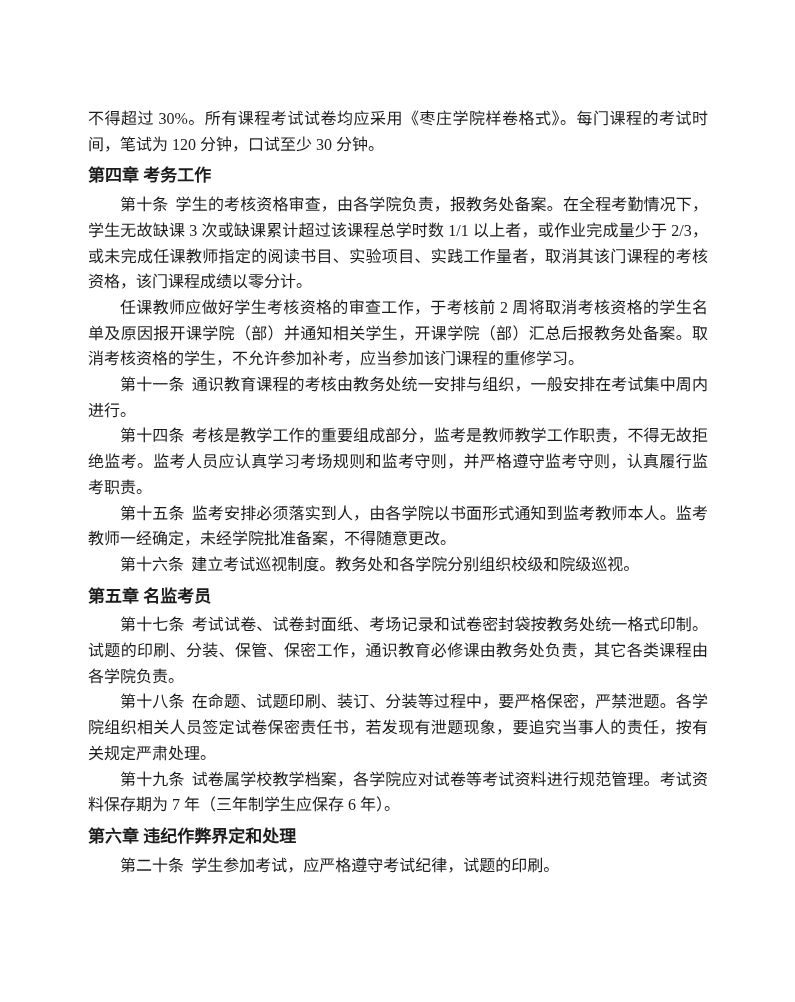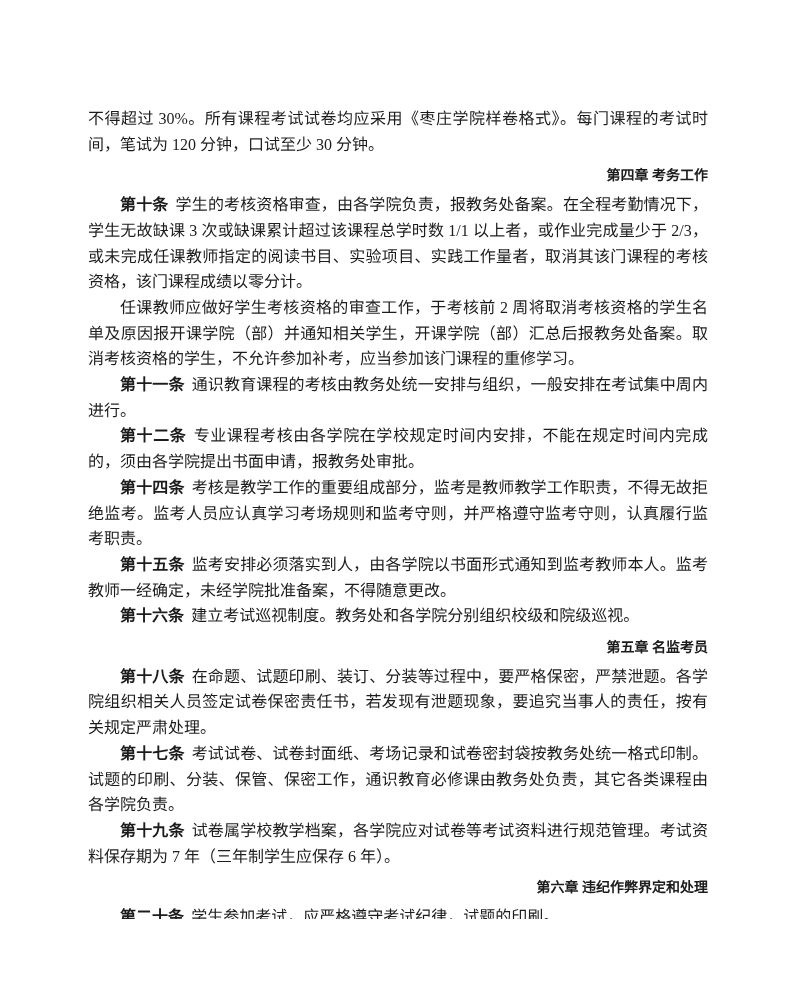--- a/index.html
+++ b/index.html
@@ -26,46 +26,45 @@
     text-align: justify;
     text-justify: inter-character;
   }
   .para {
     margin: 0;
   }
   .para.indent {
     text-indent: 2em;
   }
   .article-label {
-    font-weight: 700;
+    font-weight: 400;
     margin-right: 0.45em;
   }
   .chapter-heading {
     font-weight: 700;
-    font-size: 14px;
-    text-align: right;
+    font-size: 17px;
+    text-align: left;
     text-indent: 0;
     margin: 6px 0 3px 0;
     line-height: 25.7px;
   }
 </style>
 </head>
 <body>
 
 <div class="page">
   <div class="content" id="doc-content">
       <p class="para">不得超过 30%。所有课程考试试卷均应采用《枣庄学院样卷格式》。每门课程的考试时间，笔试为 120 分钟，口试至少 30 分钟。</p>
       <div class="chapter-heading">第四章 考务工作</div>
       <p class="para indent"><span class="article-label">第十条</span><span>学生的考核资格审查，由各学院负责，报教务处备案。在全程考勤情况下，学生无故缺课 3 次或缺课累计超过该课程总学时数 1/1 以上者，或作业完成量少于 2/3，或未完成任课教师指定的阅读书目、实验项目、实践工作量者，取消其该门课程的考核资格，该门课程成绩以零分计。</span></p>
       <p class="para indent">任课教师应做好学生考核资格的审查工作，于考核前 2 周将取消考核资格的学生名单及原因报开课学院（部）并通知相关学生，开课学院（部）汇总后报教务处备案。取消考核资格的学生，不允许参加补考，应当参加该门课程的重修学习。</p>
       <p class="para indent"><span class="article-label">第十一条</span><span>通识教育课程的考核由教务处统一安排与组织，一般安排在考试集中周内进行。</span></p>
-      <p class="para indent"><span class="article-label">第十二条</span><span>专业课程考核由各学院在学校规定时间内安排，不能在规定时间内完成的，须由各学院提出书面申请，报教务处审批。</span></p>
       <p class="para indent"><span class="article-label">第十四条</span><span>考核是教学工作的重要组成部分，监考是教师教学工作职责，不得无故拒绝监考。监考人员应认真学习考场规则和监考守则，并严格遵守监考守则，认真履行监考职责。</span></p>
       <p class="para indent"><span class="article-label">第十五条</span><span>监考安排必须落实到人，由各学院以书面形式通知到监考教师本人。监考教师一经确定，未经学院批准备案，不得随意更改。</span></p>
       <p class="para indent"><span class="article-label">第十六条</span><span>建立考试巡视制度。教务处和各学院分别组织校级和院级巡视。</span></p>
       <div class="chapter-heading">第五章 名监考员</div>
+      <p class="para indent"><span class="article-label">第十七条</span><span>考试试卷、试卷封面纸、考场记录和试卷密封袋按教务处统一格式印制。试题的印刷、分装、保管、保密工作，通识教育必修课由教务处负责，其它各类课程由各学院负责。</span></p>
       <p class="para indent"><span class="article-label">第十八条</span><span>在命题、试题印刷、装订、分装等过程中，要严格保密，严禁泄题。各学院组织相关人员签定试卷保密责任书，若发现有泄题现象，要追究当事人的责任，按有关规定严肃处理。</span></p>
-      <p class="para indent"><span class="article-label">第十七条</span><span>考试试卷、试卷封面纸、考场记录和试卷密封袋按教务处统一格式印制。试题的印刷、分装、保管、保密工作，通识教育必修课由教务处负责，其它各类课程由各学院负责。</span></p>
       <p class="para indent"><span class="article-label">第十九条</span><span>试卷属学校教学档案，各学院应对试卷等考试资料进行规范管理。考试资料保存期为 7 年（三年制学生应保存 6 年）。</span></p>
       <div class="chapter-heading">第六章 违纪作弊界定和处理</div>
       <p class="para indent"><span class="article-label">第二十条</span><span>学生参加考试，应严格遵守考试纪律，试题的印刷。</span></p>
     </div>
 </div>
 
 </body></html>

